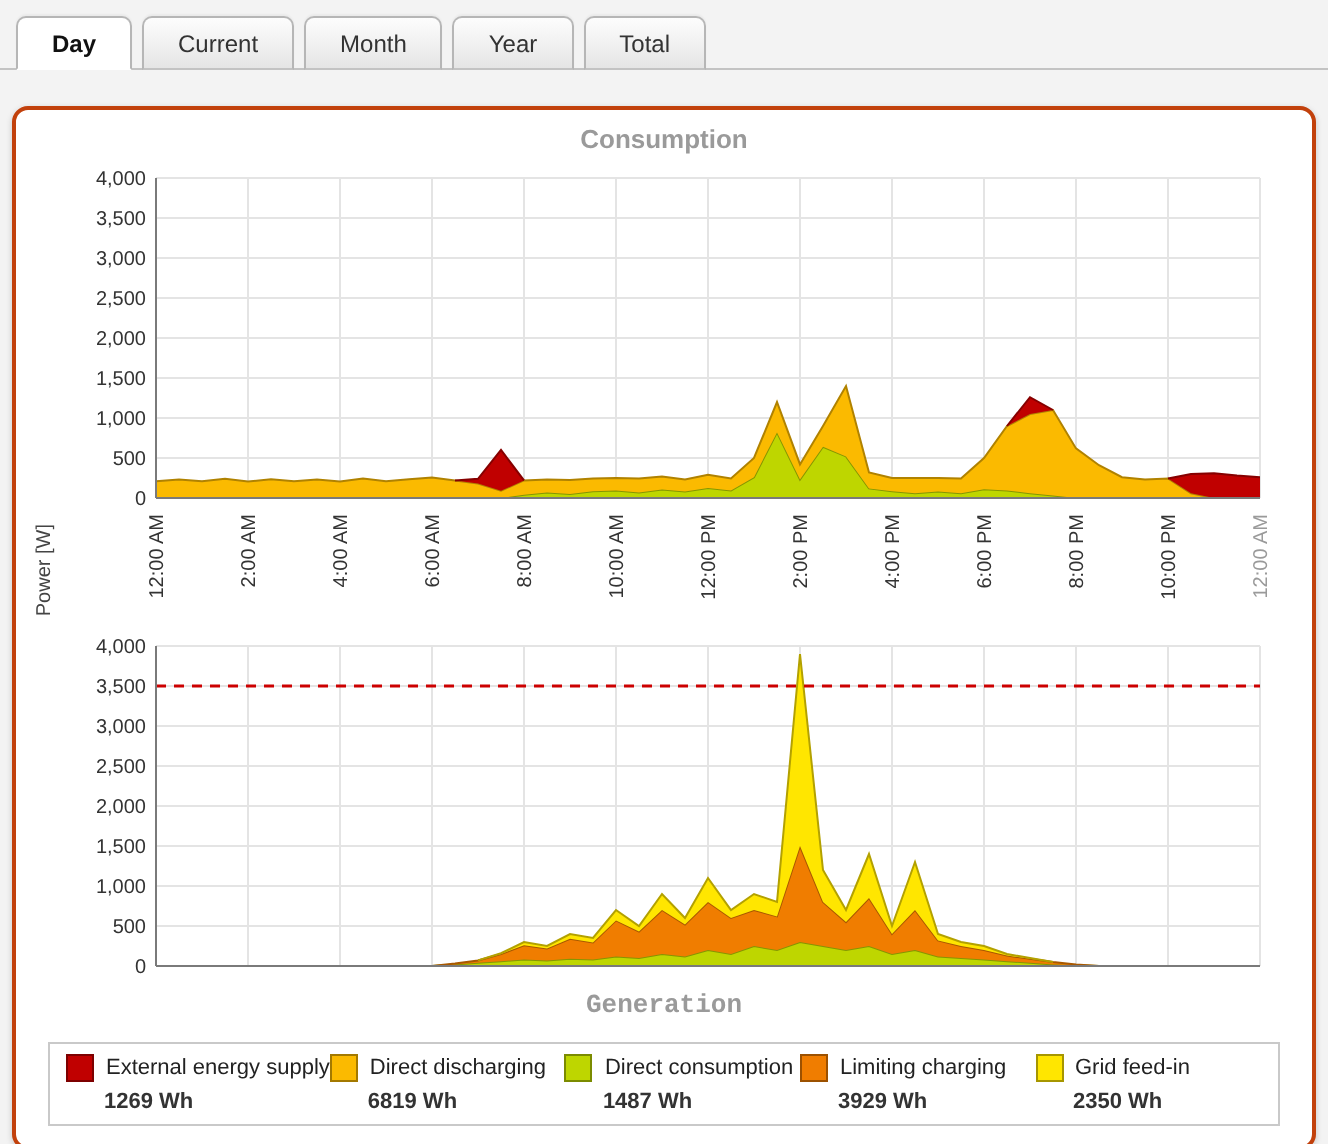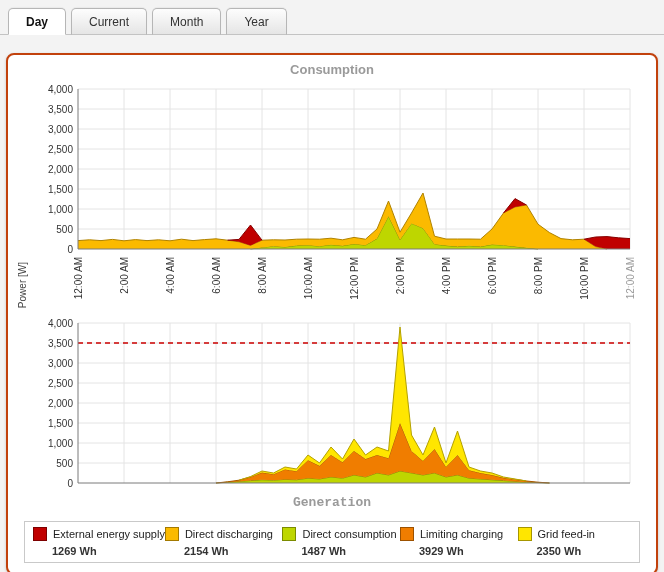--- a/index.html
+++ b/index.html
@@ -76,20 +76,21 @@
   .legend-value { font-weight:bold; margin:4px 0 0 19px; color:#333; }
 </style>
 </head>
 <body>
 
 <div class="tabbar" id="tabbar">
     <div class="tab active">Day</div>
     <div class="tab">Current</div>
     <div class="tab">Month</div>
     <div class="tab">Year</div>
+    <div class="tab">Total</div>
   </div>
 
 <div class="panel">
   <div class="chart-title">Consumption</div>
   <div class="charts-wrap">
     <div class="ylabel-col">
       <span class="ylabel">Power [W]</span>
     </div>
     <div class="charts-col">
       <svg id="chart-consumption" width="620" height="234" viewBox="0 0 620 234">
@@ -197,21 +198,21 @@
           <span class="swatch" style="background: rgb(192, 0, 0);"></span>
           <span>External energy supply</span>
         </div>
         <div class="legend-value">1269 Wh</div>
       </div>
       <div class="legend-item">
         <div class="legend-head">
           <span class="swatch" style="background: rgb(251, 186, 0);"></span>
           <span>Direct discharging</span>
         </div>
-        <div class="legend-value">2154 Wh</div>
+        <div class="legend-value">6819 Wh</div>
       </div>
       <div class="legend-item">
         <div class="legend-head">
           <span class="swatch" style="background: rgb(190, 214, 0);"></span>
           <span>Direct consumption</span>
         </div>
         <div class="legend-value">1487 Wh</div>
       </div>
       <div class="legend-item">
         <div class="legend-head">

